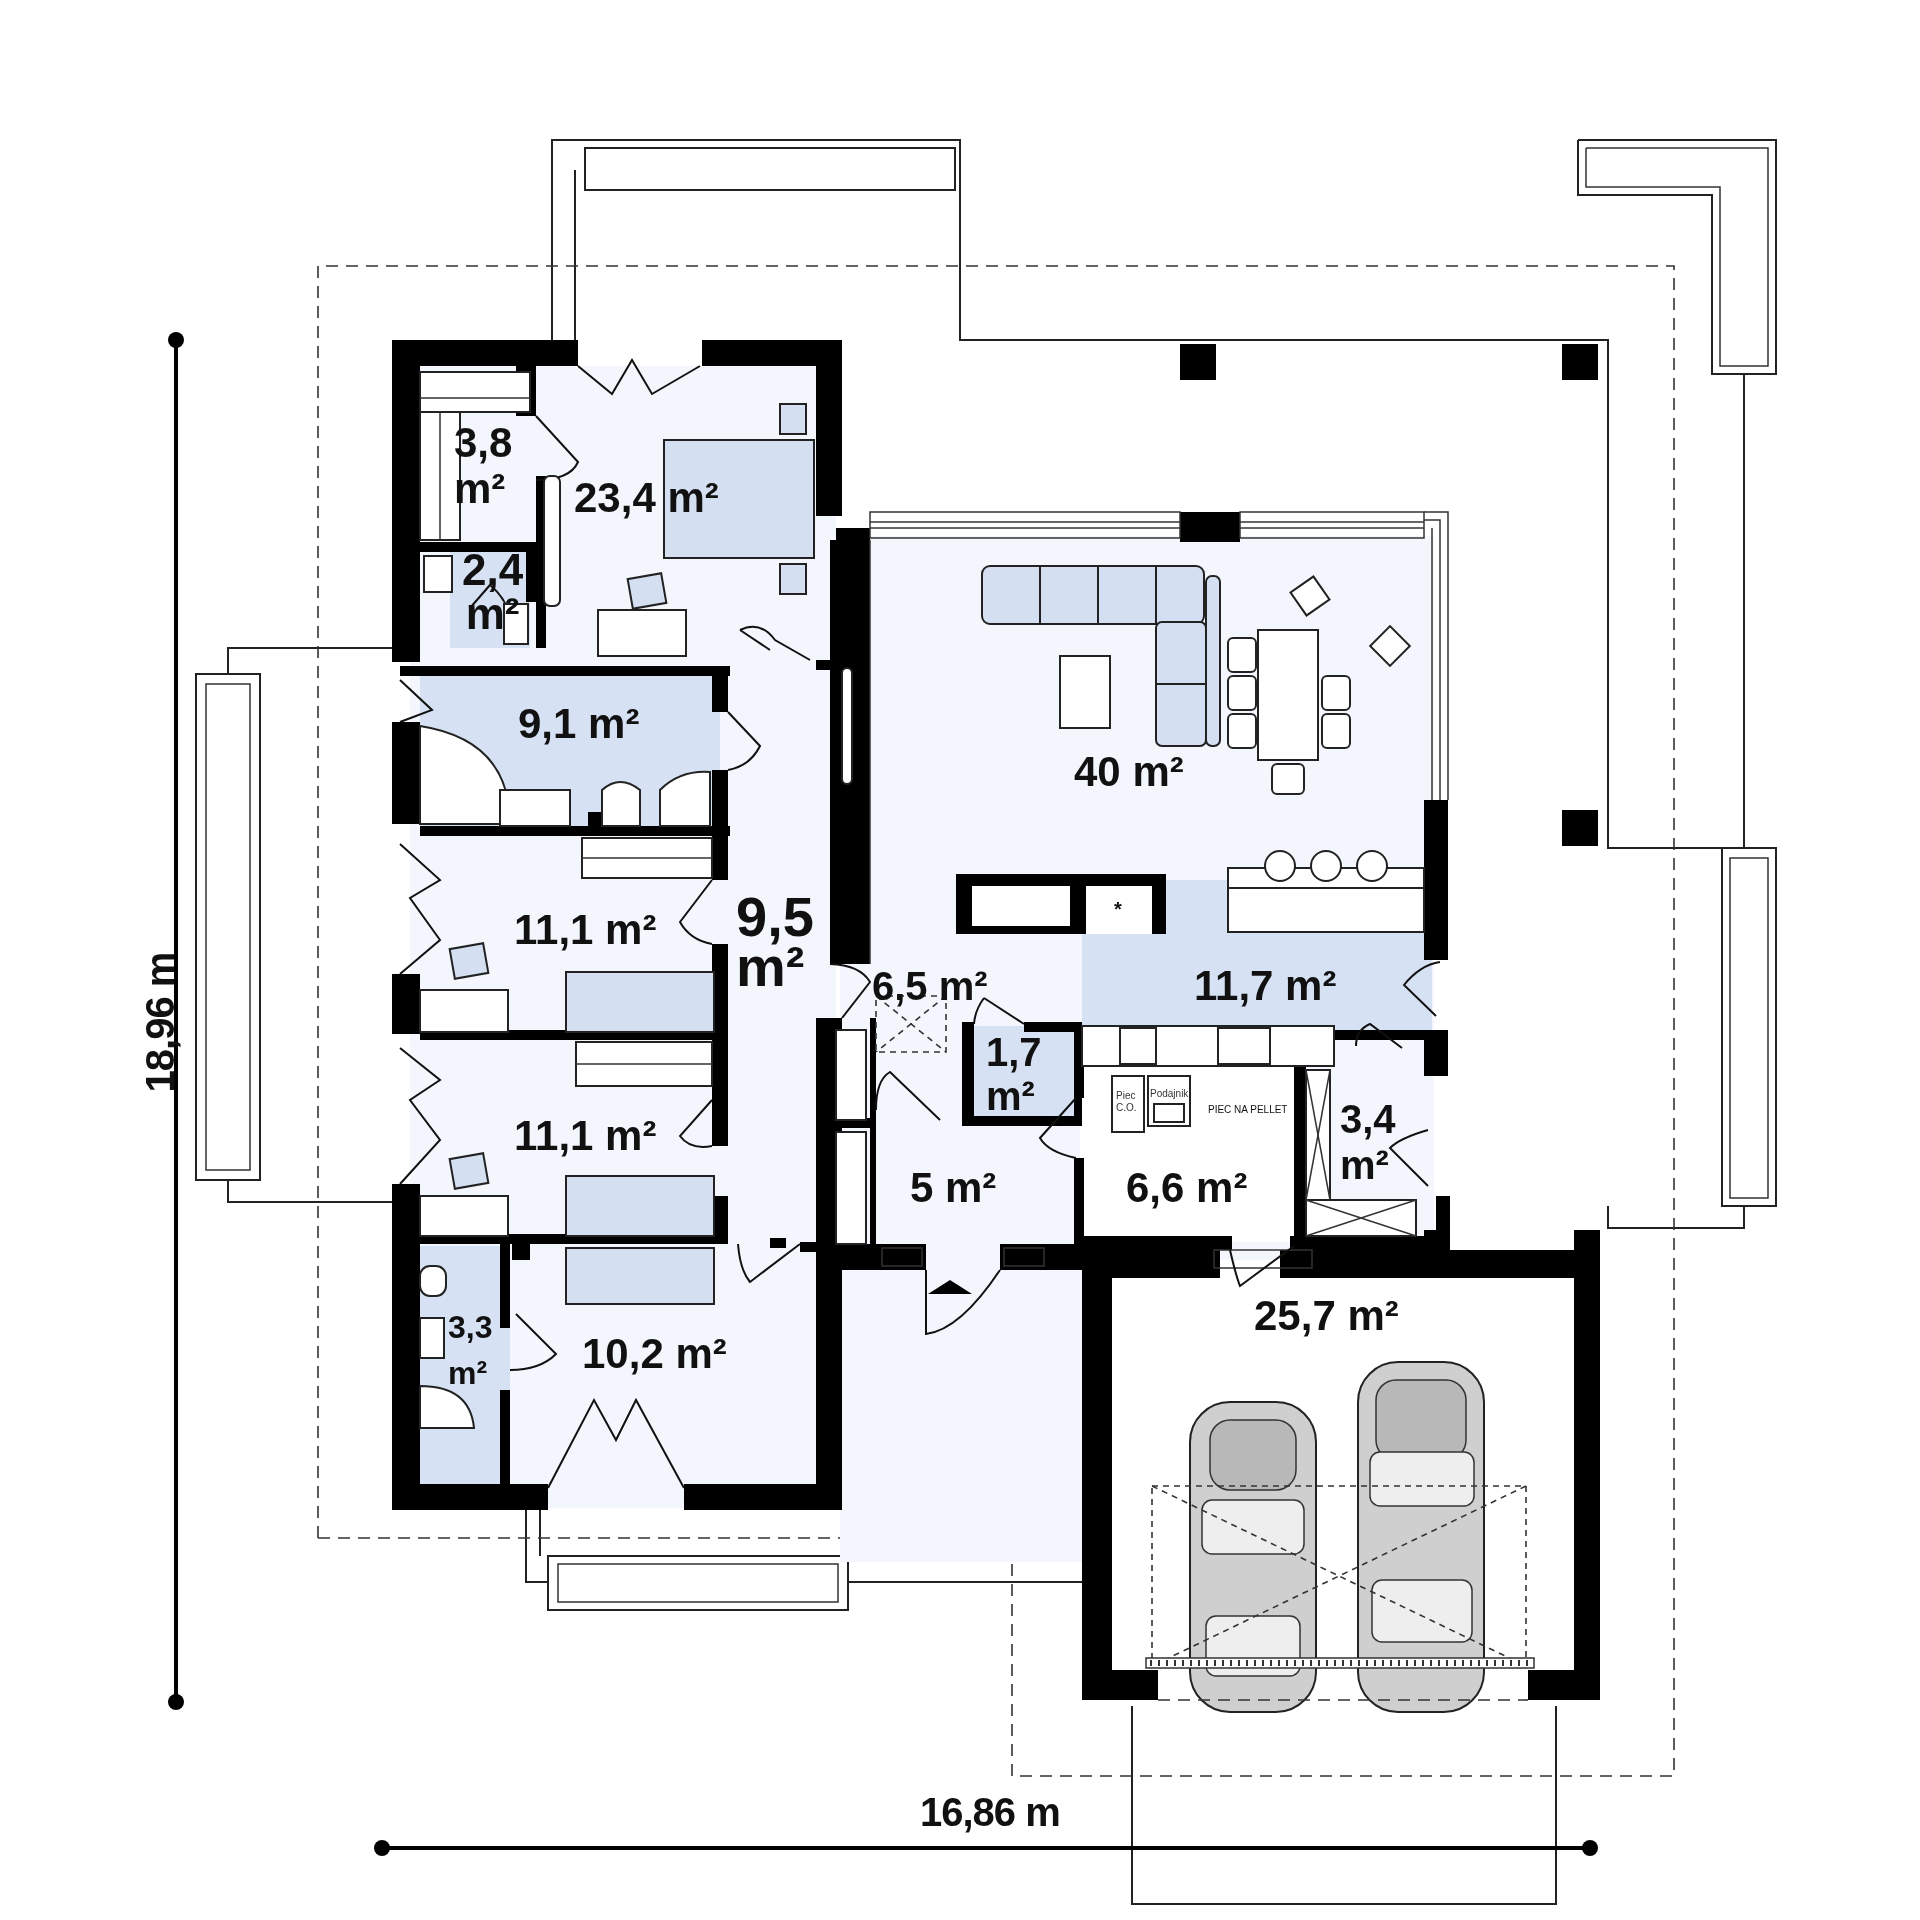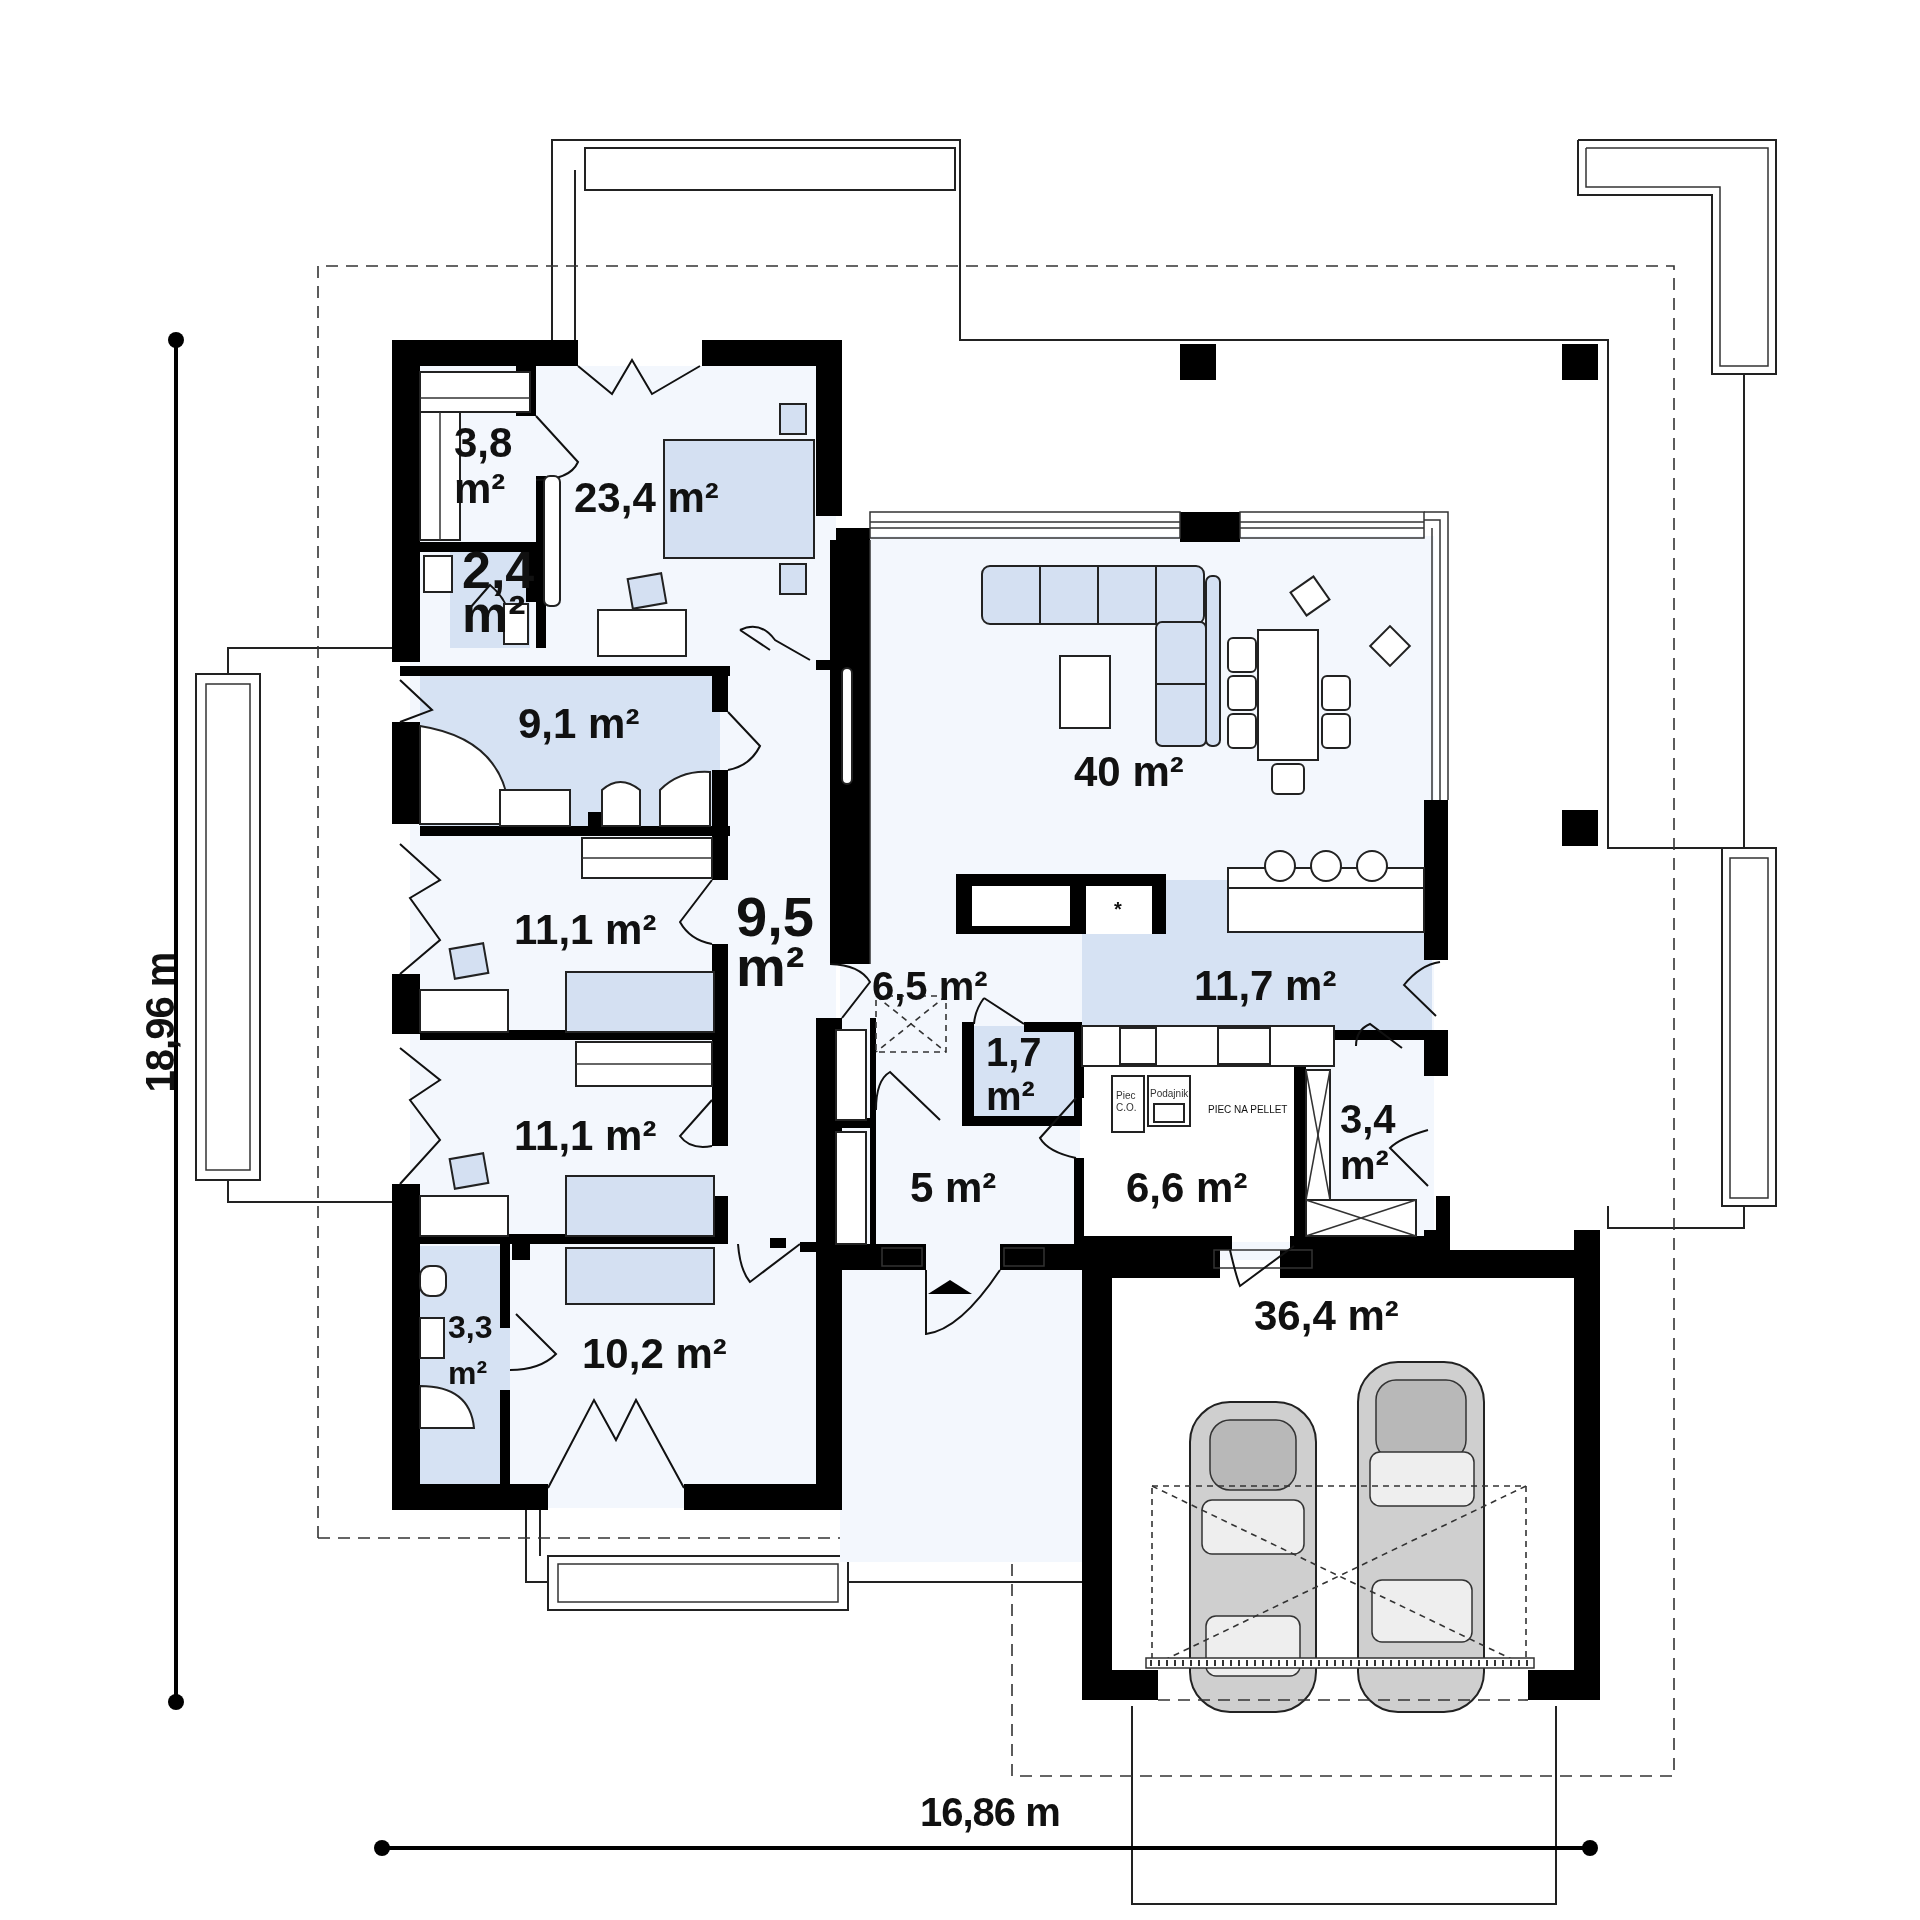--- a/index.html
+++ b/index.html
@@ -340,21 +340,21 @@
 <div style="position:absolute;left:0;top:0;width:1920px;height:1920px;pointer-events:none;font-family:'Liberation Sans',sans-serif;font-weight:bold;color:#111;">
 
   <div style="position:absolute;left:60px;top:1000px;width:200px;text-align:center;font-size:40px;transform:rotate(-90deg);transform-origin:center;letter-spacing:-1px;">18,96 m</div>
   <div style="position:absolute;left:920px;top:1790px;font-size:40px;letter-spacing:-1px;">16,86 m</div>
 
   <div style="position:absolute;left:454px;top:420px;font-size:42px;line-height:46px;">
     <div>3,8</div>
     <div>m²</div>
   </div>
   <div style="position:absolute;left:574px;top:474px;font-size:42px;">23,4 m²</div>
-  <div style="position:absolute;left:462px;top:548px;font-size:52px;line-height:44px;">
+  <div style="position:absolute;left:462px;top:548px;font-size:44px;line-height:44px;text-align:center;">
     <div>2,4</div>
     <div>m²</div>
   </div>
   <div style="position:absolute;left:518px;top:700px;font-size:42px;">9,1 m²</div>
   <div style="position:absolute;left:514px;top:906px;font-size:42px;">11,1 m²</div>
   <div style="position:absolute;left:736px;top:892px;font-size:56px;line-height:50px;">
     <div>9,5</div>
     <div>m²</div>
   </div>
   <div style="position:absolute;left:514px;top:1112px;font-size:42px;">11,1 m²</div>
@@ -369,21 +369,21 @@
     <div>1,7</div>
     <div>m²</div>
   </div>
   <div style="position:absolute;left:1194px;top:962px;font-size:42px;">11,7 m²</div>
   <div style="position:absolute;left:910px;top:1164px;font-size:42px;">5 m²</div>
   <div style="position:absolute;left:1126px;top:1164px;font-size:42px;">6,6 m²</div>
   <div style="position:absolute;left:1340px;top:1096px;font-size:40px;line-height:46px;">
     <div>3,4</div>
     <div>m²</div>
   </div>
-  <div style="position:absolute;left:1254px;top:1292px;font-size:42px;">36,4 m²</div>
+  <div style="position:absolute;left:1254px;top:1292px;font-size:42px;">25,7 m²</div>
 
   <div style="position:absolute;left:1116px;top:1090px;font-size:10px;font-weight:normal;line-height:12px;color:#333;">
     <div>Piec</div>
     <div>C.O.</div>
   </div>
   <div style="position:absolute;left:1150px;top:1088px;font-size:10px;font-weight:normal;color:#333;">Podajnik</div>
   <div style="position:absolute;left:1208px;top:1104px;font-size:10px;font-weight:normal;color:#111;">PIEC NA PELLET</div>
   <div style="position:absolute;left:1114px;top:898px;font-size:20px;">*</div>
 </div>
 

